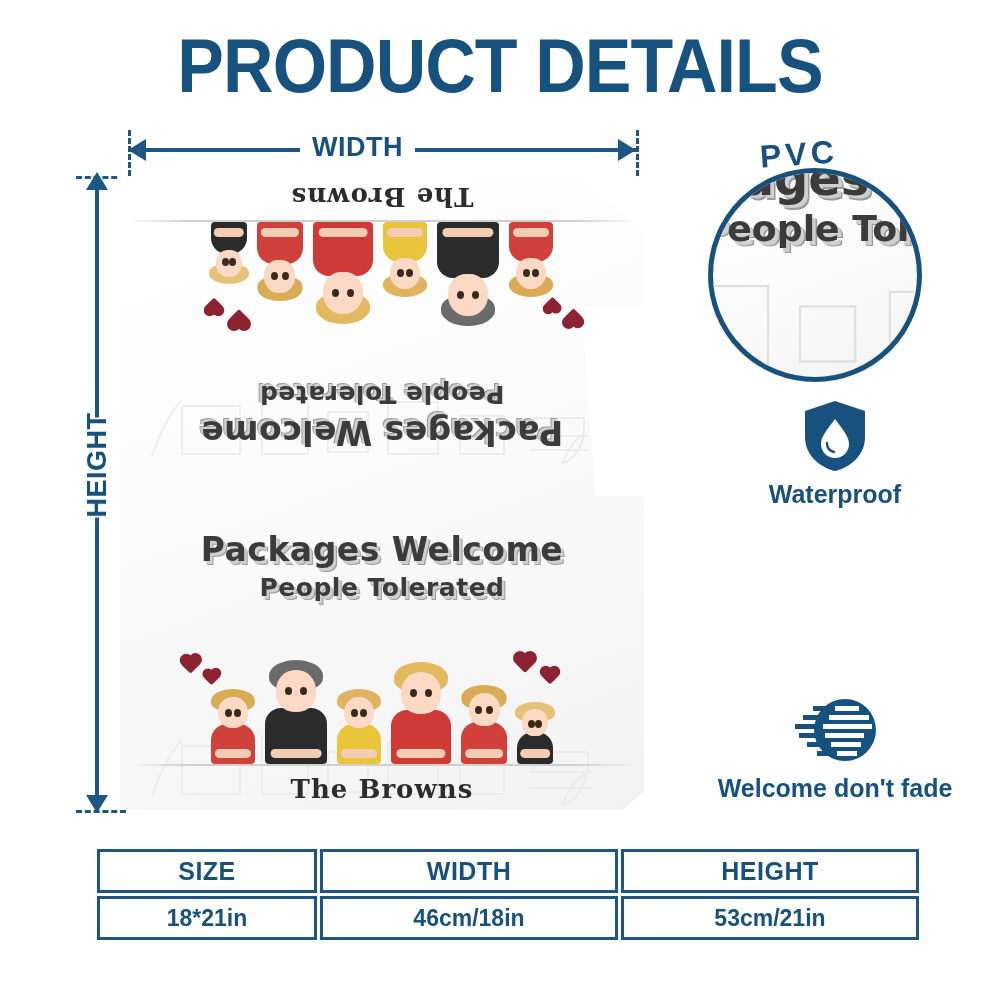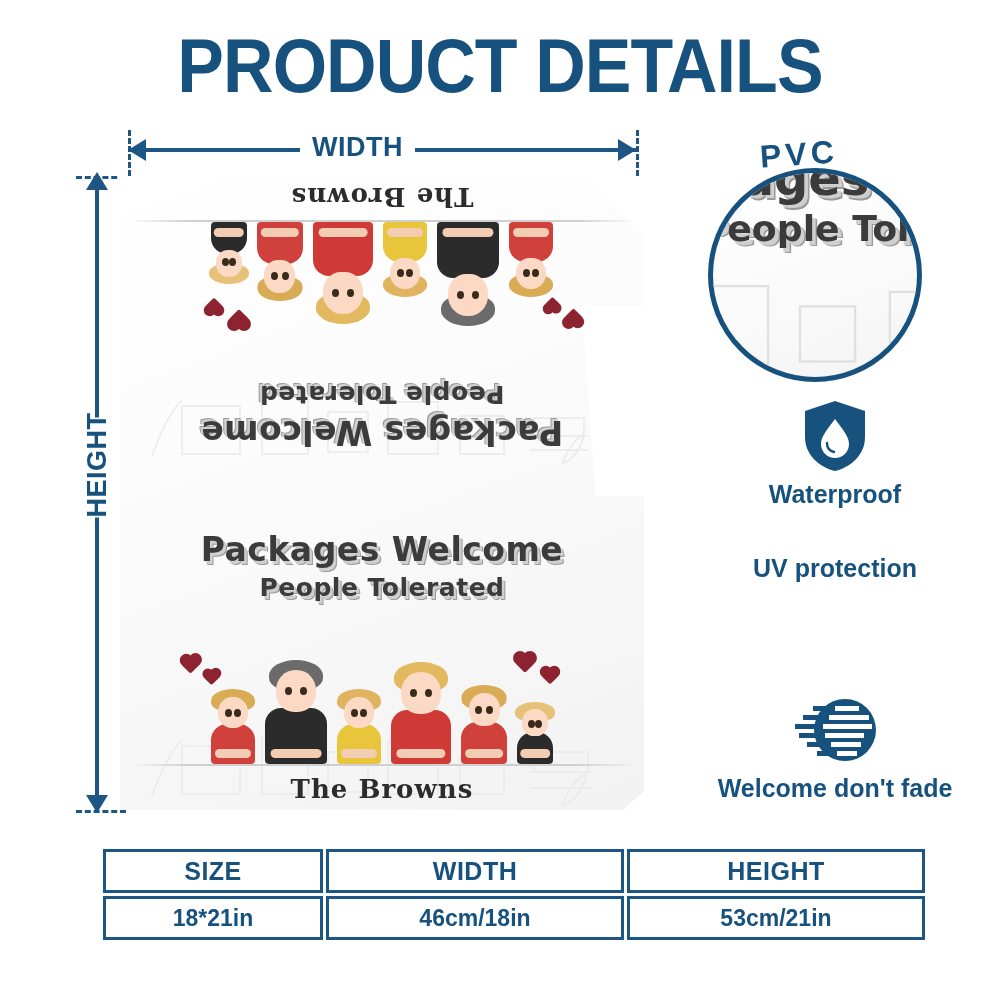--- a/index.html
+++ b/index.html
@@ -257,21 +257,21 @@
     font-size: 25px; font-weight: bold;
     color: #17527f;
   }
   .feat-water { top: 398px; }
   .feat-uv    { top: 548px; }
   .feat-fade  { top: 692px; }
 
   
   .size-table {
     position: absolute;
-    left: 100px; top: 846px;
+    left: 94px; top: 846px;
     width: 828px;
     border-collapse: separate;
     border-spacing: 3px;
   }
   .size-table td {
     border: 3px solid #1d5584;
     height: 32px;
     text-align: center;
     font-size: 23px;
     font-weight: bold;
@@ -506,21 +506,20 @@
     <svg width="68" height="74" viewBox="0 0 68 74">
       <path d="M34 2 L64 12 v26 c0 18 -14 30 -30 34 C18 68 4 56 4 38 V12 Z" fill="#17527f"></path>
       <path d="M34 20 c9 12 14 18 14 25 a14 14 0 0 1 -28 0 c0 -7 5 -13 14 -25 Z" fill="#ffffff"></path>
       <path d="M26 44 c0 5 3 8 7 9" stroke="#17527f" stroke-width="2.4" fill="none" stroke-linecap="round"></path>
     </svg>
   </div>
   <div class="f-label">Waterproof</div>
 </div>
 
 <div class="feature feat-uv">
-  <div class="f-label">UV protection</div>
 </div>
 
 <div class="feature feat-fade">
   <div class="icon-box">
     <svg width="92" height="66" viewBox="0 0 92 66">
       <circle cx="56" cy="33" r="31" fill="#17527f"></circle>
       <g fill="#ffffff">
         <rect x="32" y="9" width="38" height="5"></rect>
         <rect x="28" y="18" width="52" height="5"></rect>
         <rect x="25" y="27" width="58" height="5"></rect>

